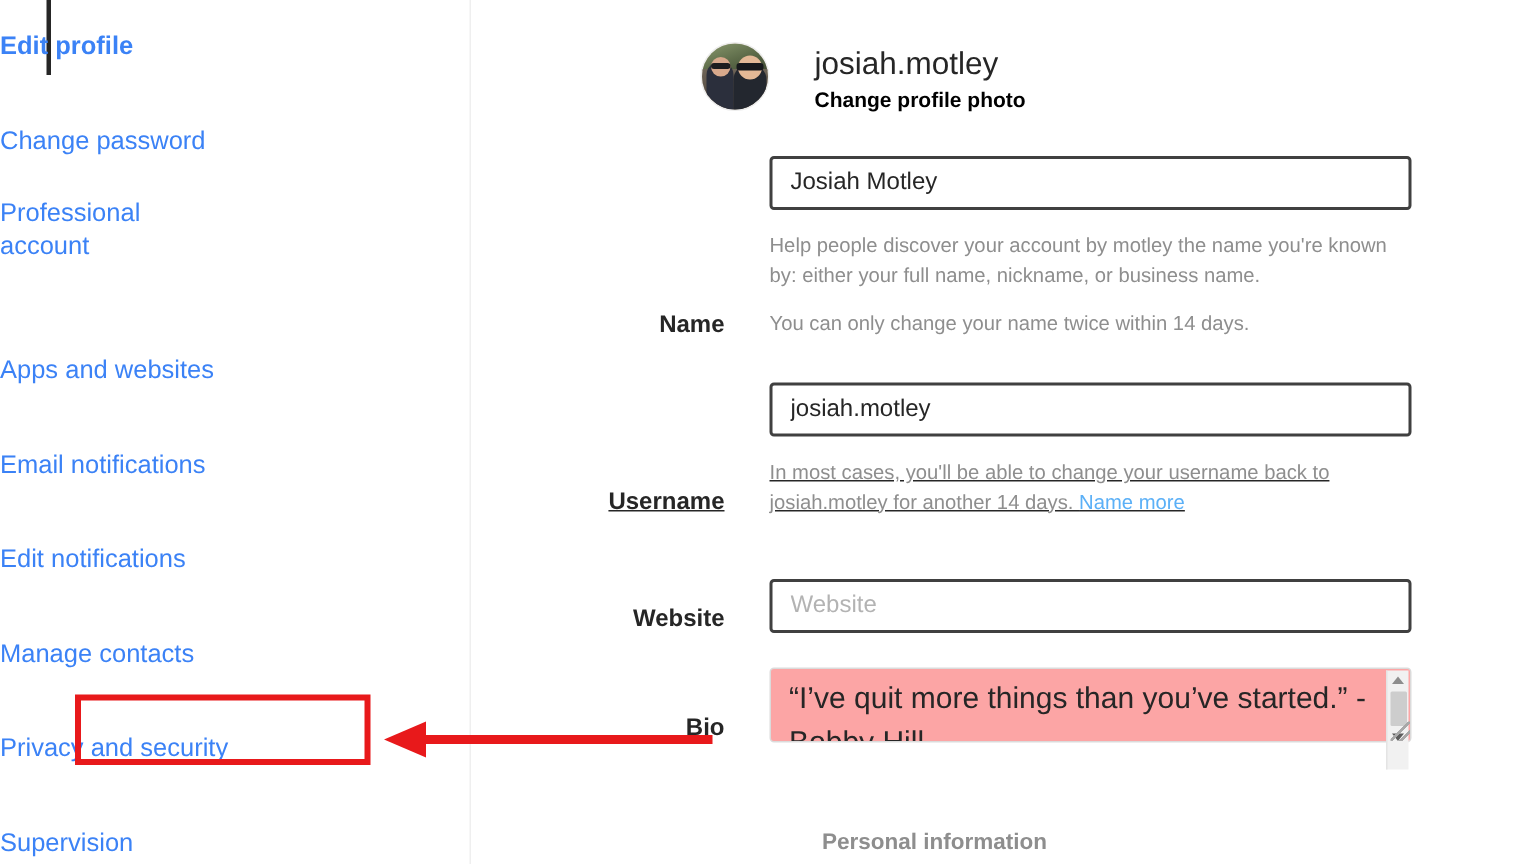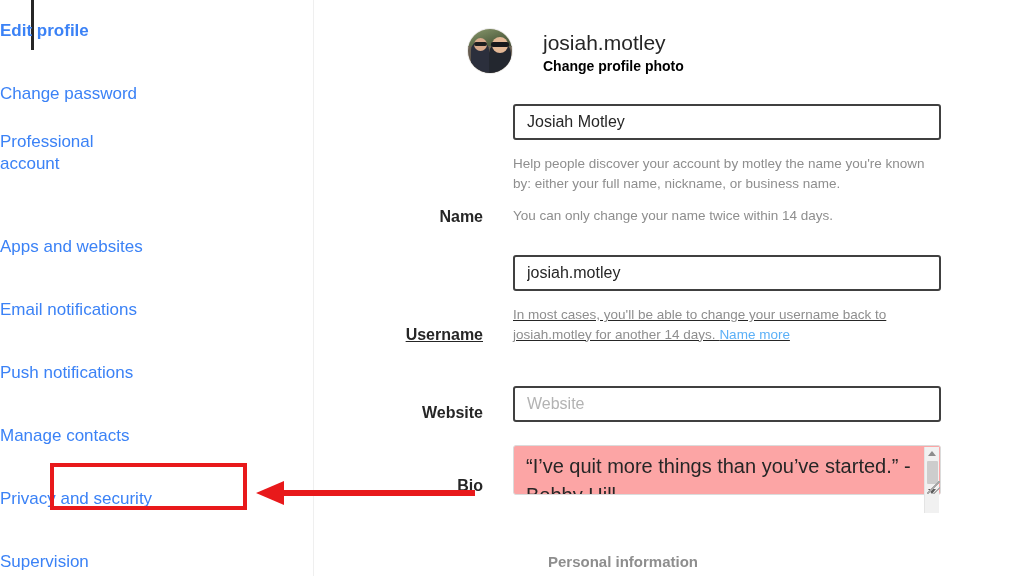--- a/index.html
+++ b/index.html
@@ -346,21 +346,21 @@
 
       <div class="sidebar-item">
         <span class="sidebar-item-label">Apps and websites</span>
       </div>
 
       <div class="sidebar-item">
         <span class="sidebar-item-label">Email notifications</span>
       </div>
 
       <div class="sidebar-item">
-        <span class="sidebar-item-label">Push notifications</span>
+        <span class="sidebar-item-label">Edit notifications</span>
       </div>
 
       <div class="sidebar-item">
         <span class="sidebar-item-label">Manage contacts</span>
       </div>
 
       <div class="sidebar-item">
         <span class="sidebar-item-label">Privacy and security</span>
       </div>
 

